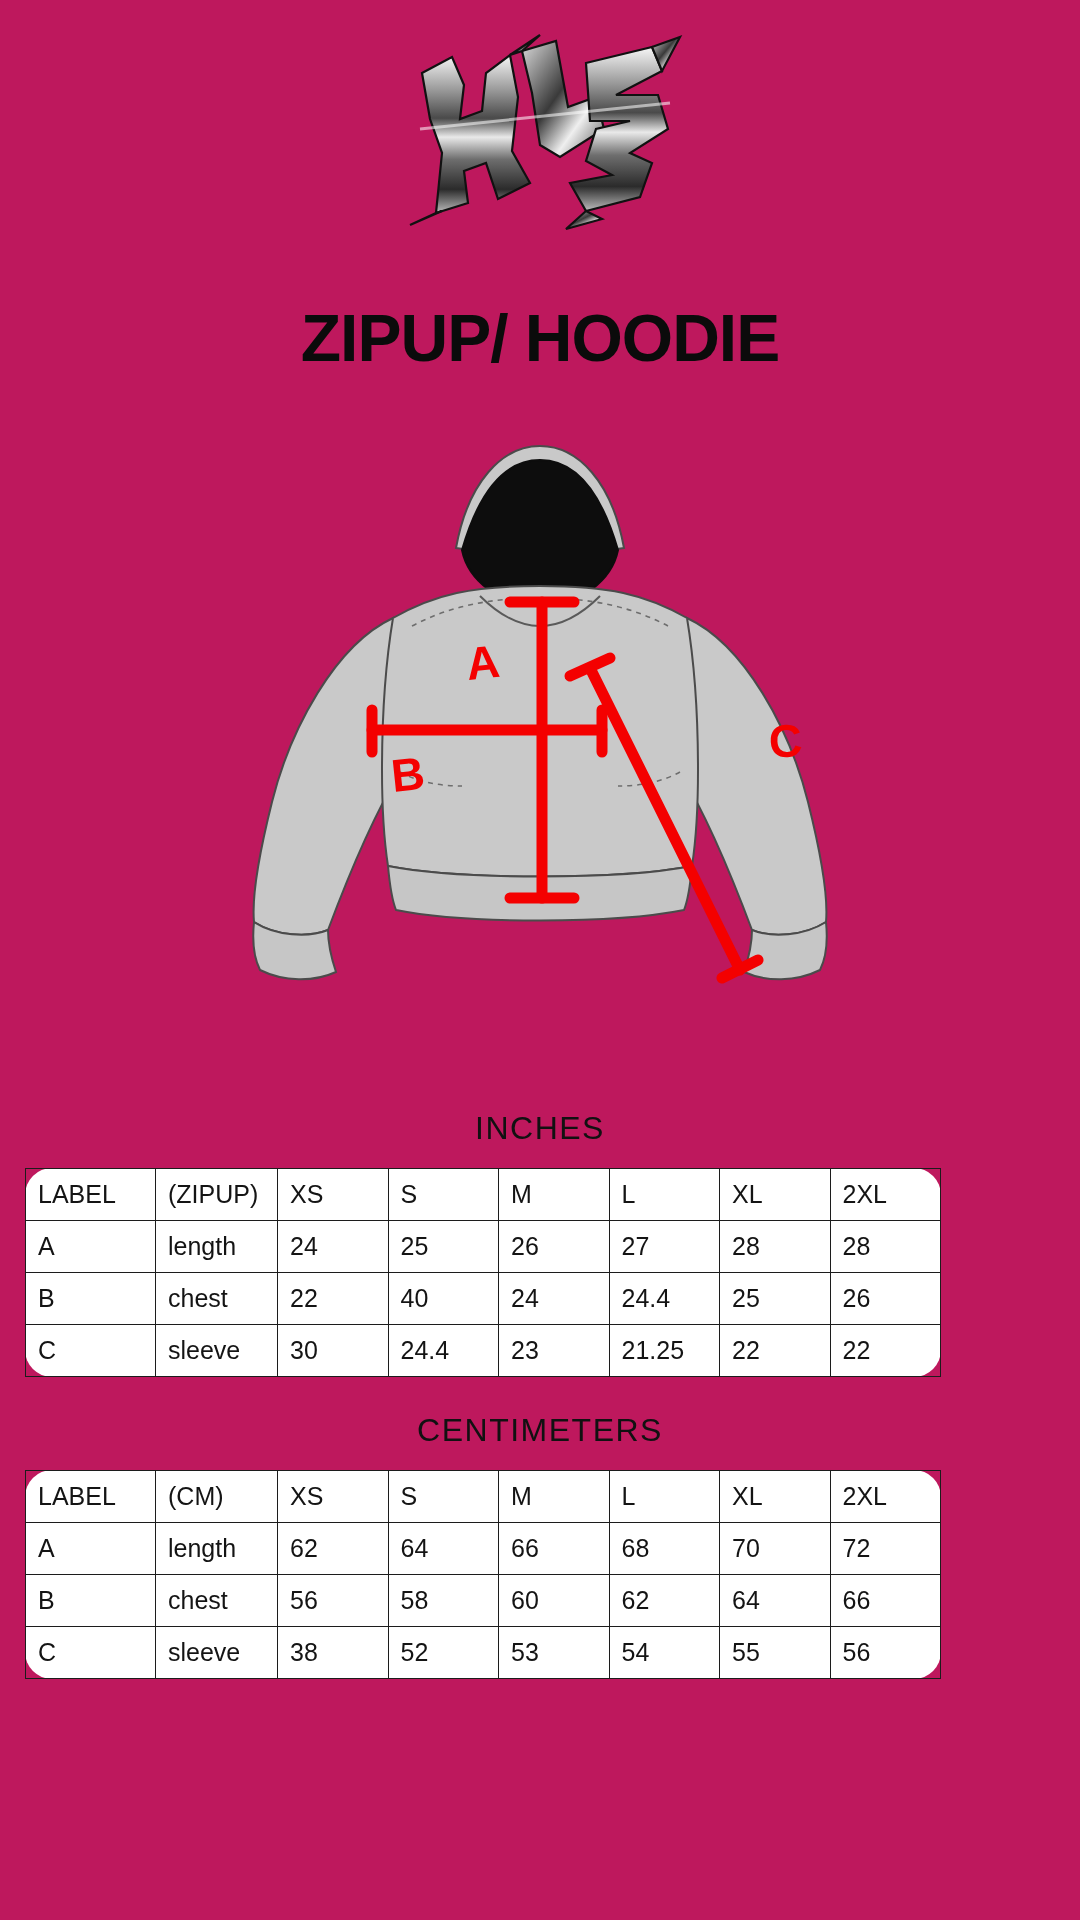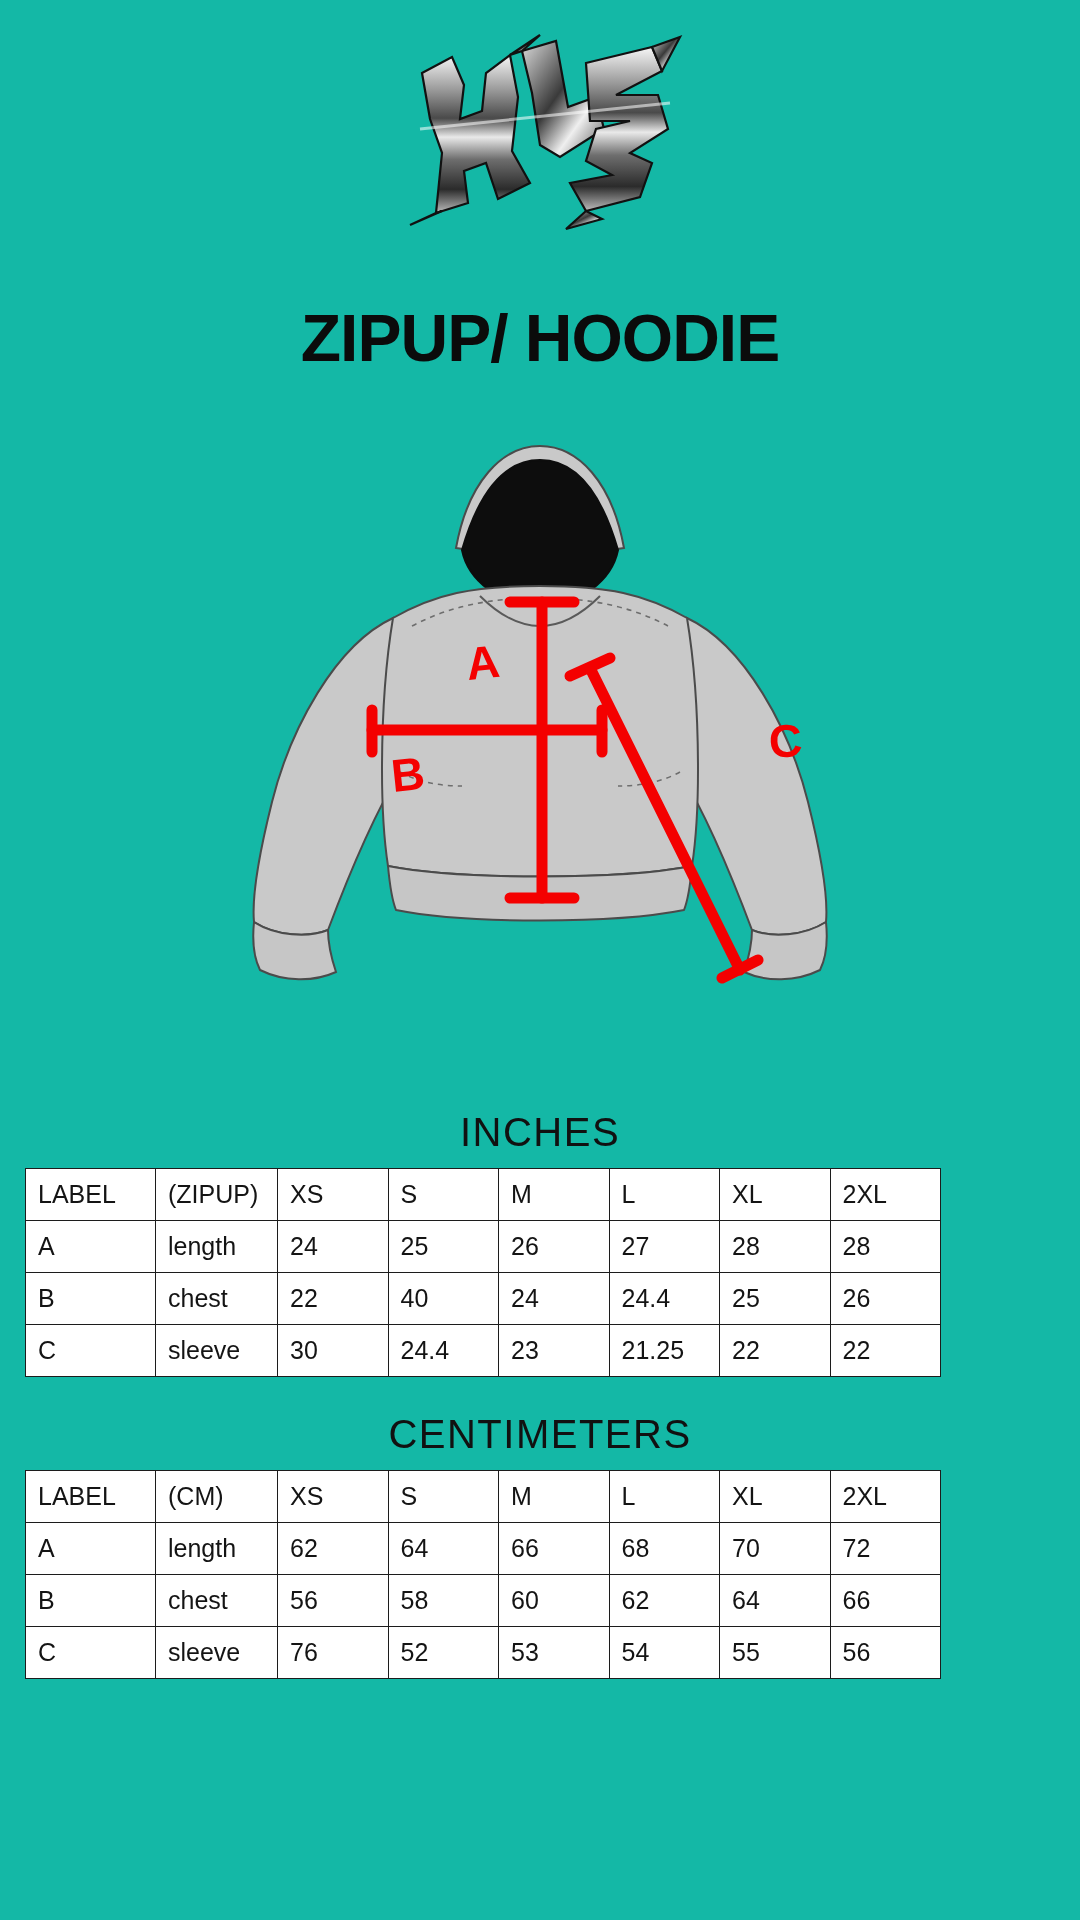--- a/index.html
+++ b/index.html
@@ -6,21 +6,21 @@
   html, body {
     margin: 0; padding: 0;
     width: 1080px; height: 1920px;
     background: #ffffff;
     font-family: "Liberation Sans", sans-serif;
     overflow: hidden;
   }
   .page {
     position: relative;
     width: 1080px; height: 1920px;
-    background: #14b8a6;
+    background: #be185d;
     padding-left: 40px;
   }
 
   
   .logo-wrap {
     position: absolute;
     top: 28px; left: 0; width: 1080px;
     display: flex; justify-content: center; align-items: center;
     height: 210px;
   }
@@ -45,36 +45,37 @@
     transform: translateX(-50%);
     width: 780px; height: 560px;
   }
   .garment svg { display: block; width: 100%; height: 100%; }
 
   
   .section-head {
     position: absolute;
     left: 0; width: 1080px;
     text-align: center;
-    font-size: 40px;
+    font-size: 32px;
     font-weight: 400;
     letter-spacing: 1.5px;
     color: #111;
   }
   #inches-head { top: 1110px; }
   #cm-head { top: 1412px; }
 
   
   table.size-table {
     position: absolute;
     left: 25px;
     width: 916px;
     border-collapse: collapse;
     table-layout: fixed;
     background: #fff;
+    border-radius: 27px;
   }
   #inches-table { top: 1168px; }
   #cm-table { top: 1470px; }
 
   table.size-table td, table.size-table th {
     border: 1.6px solid #1c1c1c;
     height: 52px;
     padding: 0 12px;
     font-size: 25px;
     font-weight: 400;
@@ -297,21 +298,21 @@
         <td>56</td>
         <td>58</td>
         <td>60</td>
         <td>62</td>
         <td>64</td>
         <td>66</td>
       </tr>
       <tr>
         <td>C</td>
         <td>sleeve</td>
-        <td>76</td>
+        <td>38</td>
         <td>52</td>
         <td>53</td>
         <td>54</td>
         <td>55</td>
         <td>56</td>
       </tr>
     </tbody>
   </table>
 
 </div>

